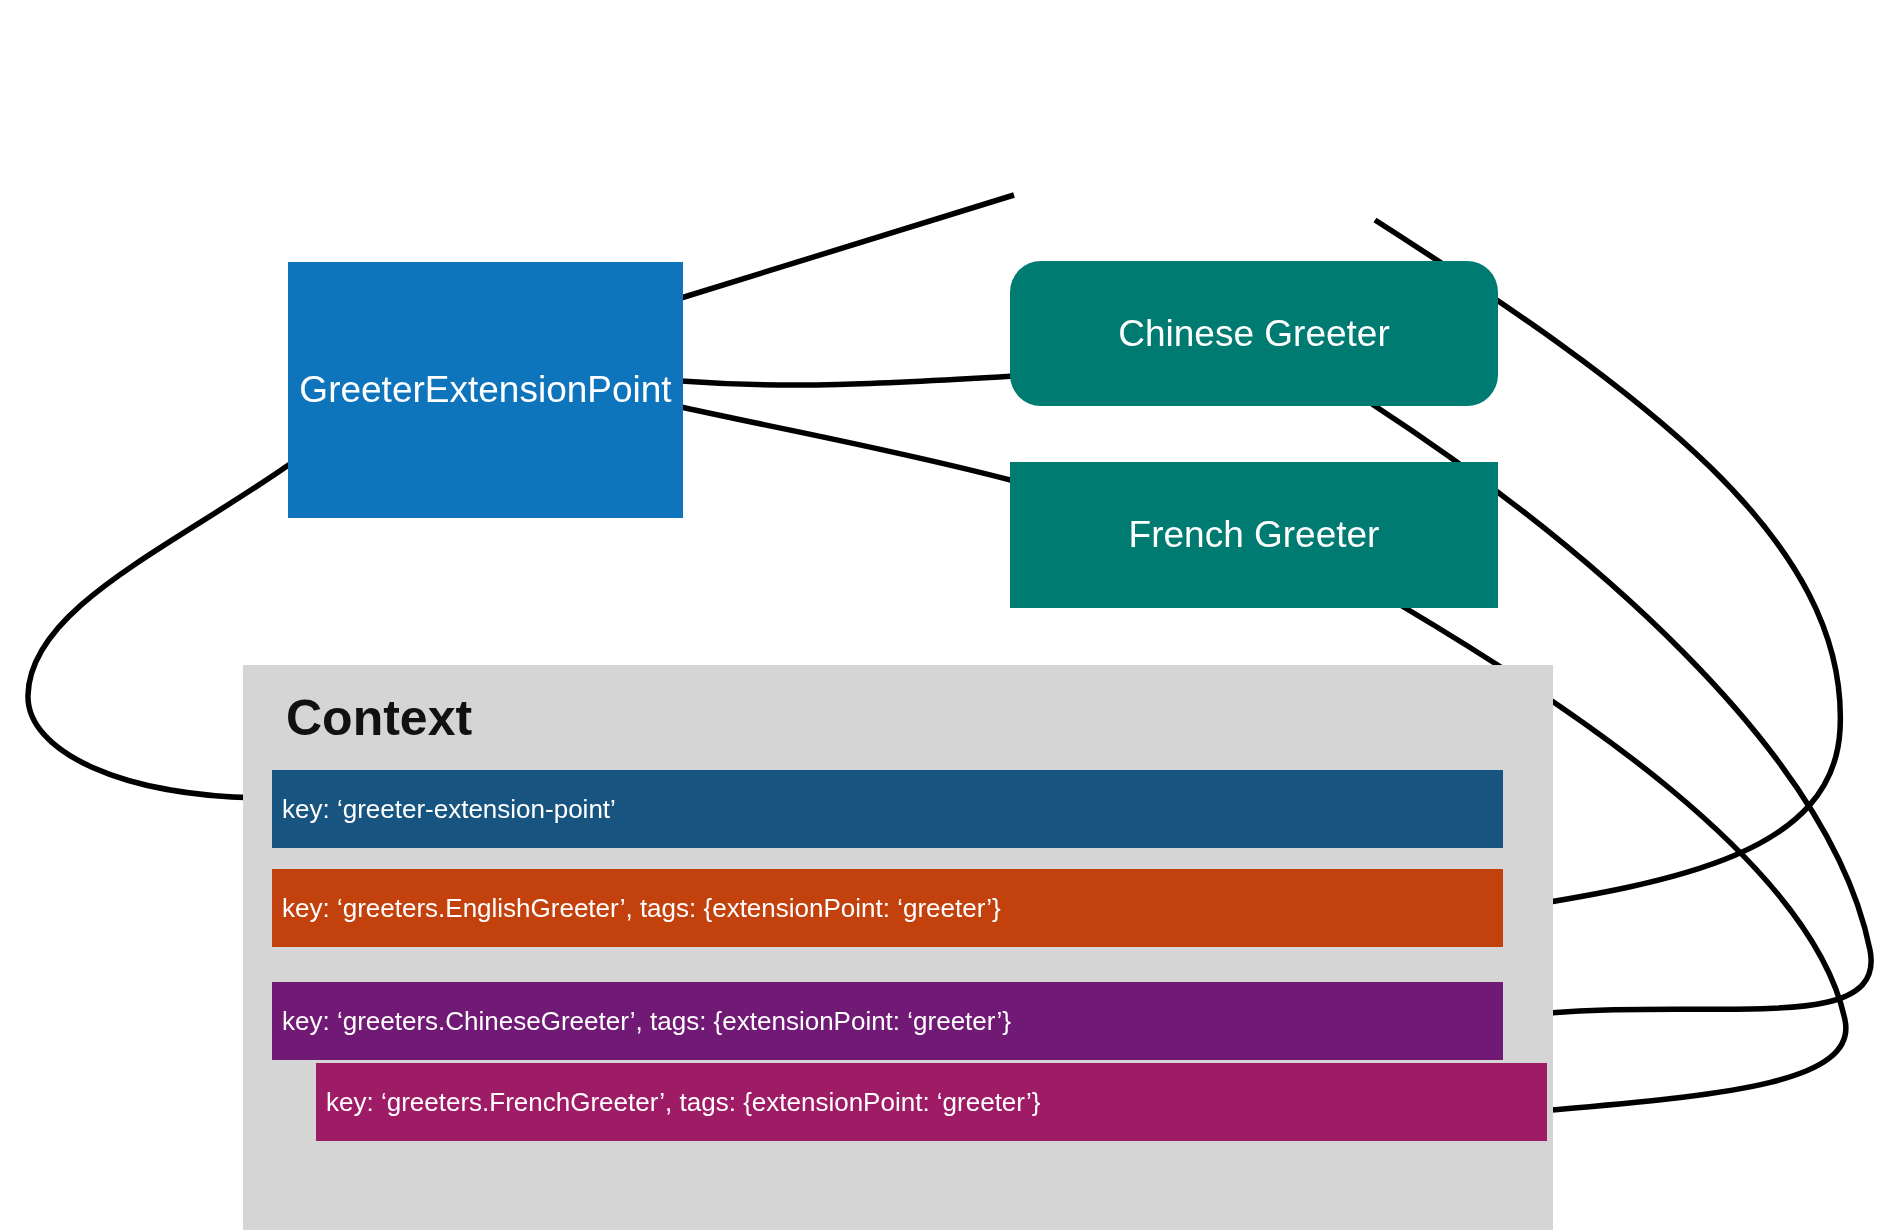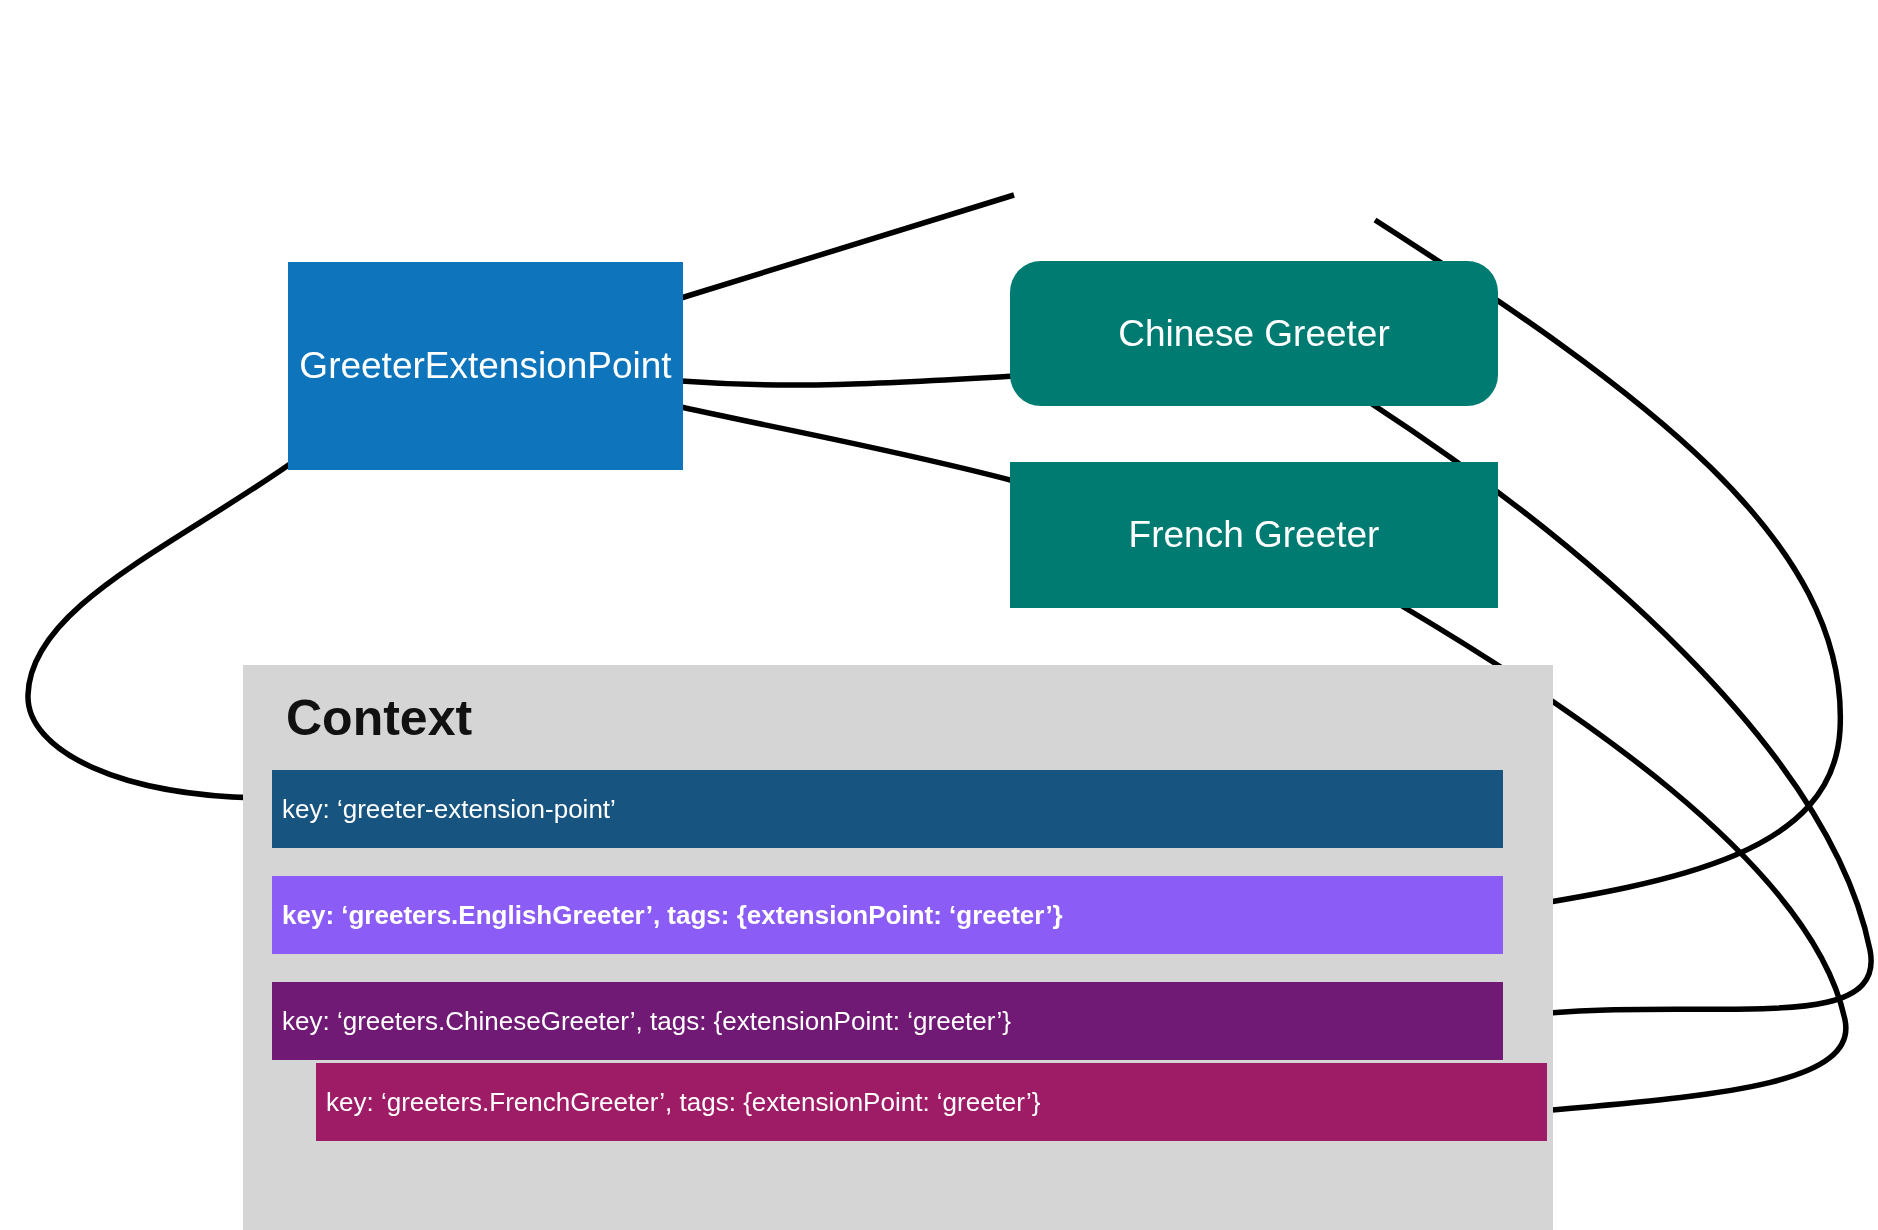--- a/index.html
+++ b/index.html
@@ -10,21 +10,21 @@
     font-family:"Liberation Sans","DejaVu Sans",sans-serif;
     overflow:hidden;
   }
   svg.connectors{position:absolute;left:0;top:0;z-index:1;}
   .node{
     position:absolute;z-index:2;
     display:flex;align-items:center;justify-content:center;
     color:#ffffff;text-align:center;
     font-size:37px;font-weight:400;
   }
-  .node-extpoint{left:288px;top:262px;width:395px;height:208px;background:#0E74BC;}
+  .node-extpoint{left:288px;top:262px;width:395px;height:256px;background:#0E74BC;}
   .node-greeter{left:1010px;width:488px;background:#007B72;}
   .node-english{top:57px;height:165px;}
   .node-chinese{top:261px;height:145px;border-radius:31px;}
   .node-french{top:462px;height:146px;}
   .context-box{
     position:absolute;z-index:2;
     left:243px;top:665px;width:1310px;height:607px;
     background:#D5D5D5;
   }
   .context-title{
@@ -32,21 +32,21 @@
     font-size:50px;font-weight:bold;color:#111111;
   }
   .entry{
     position:absolute;left:29px;width:1231px;height:78px;
     display:flex;align-items:center;
     padding-left:10px;box-sizing:border-box;
     color:#ffffff;font-size:26px;font-weight:400;
     white-space:nowrap;
   }
   .entry-blue{top:105px;height:78px;background:#175480;}
-  .entry-m1{top:211px;background:#8b5cf6;font-weight:bold;}
+  .entry-m1{top:204px;background:#c2410c;}
   .entry-m2{top:317px;background:#701a75;}
   .entry-m3{top:398px;background:#9E1B66;margin-left:44px;}
 </style>
 </head>
 <body>
 
 <div class="canvas">
 
   <svg class="connectors" width="1878" height="1230" viewBox="0 0 1878 1230">
 

